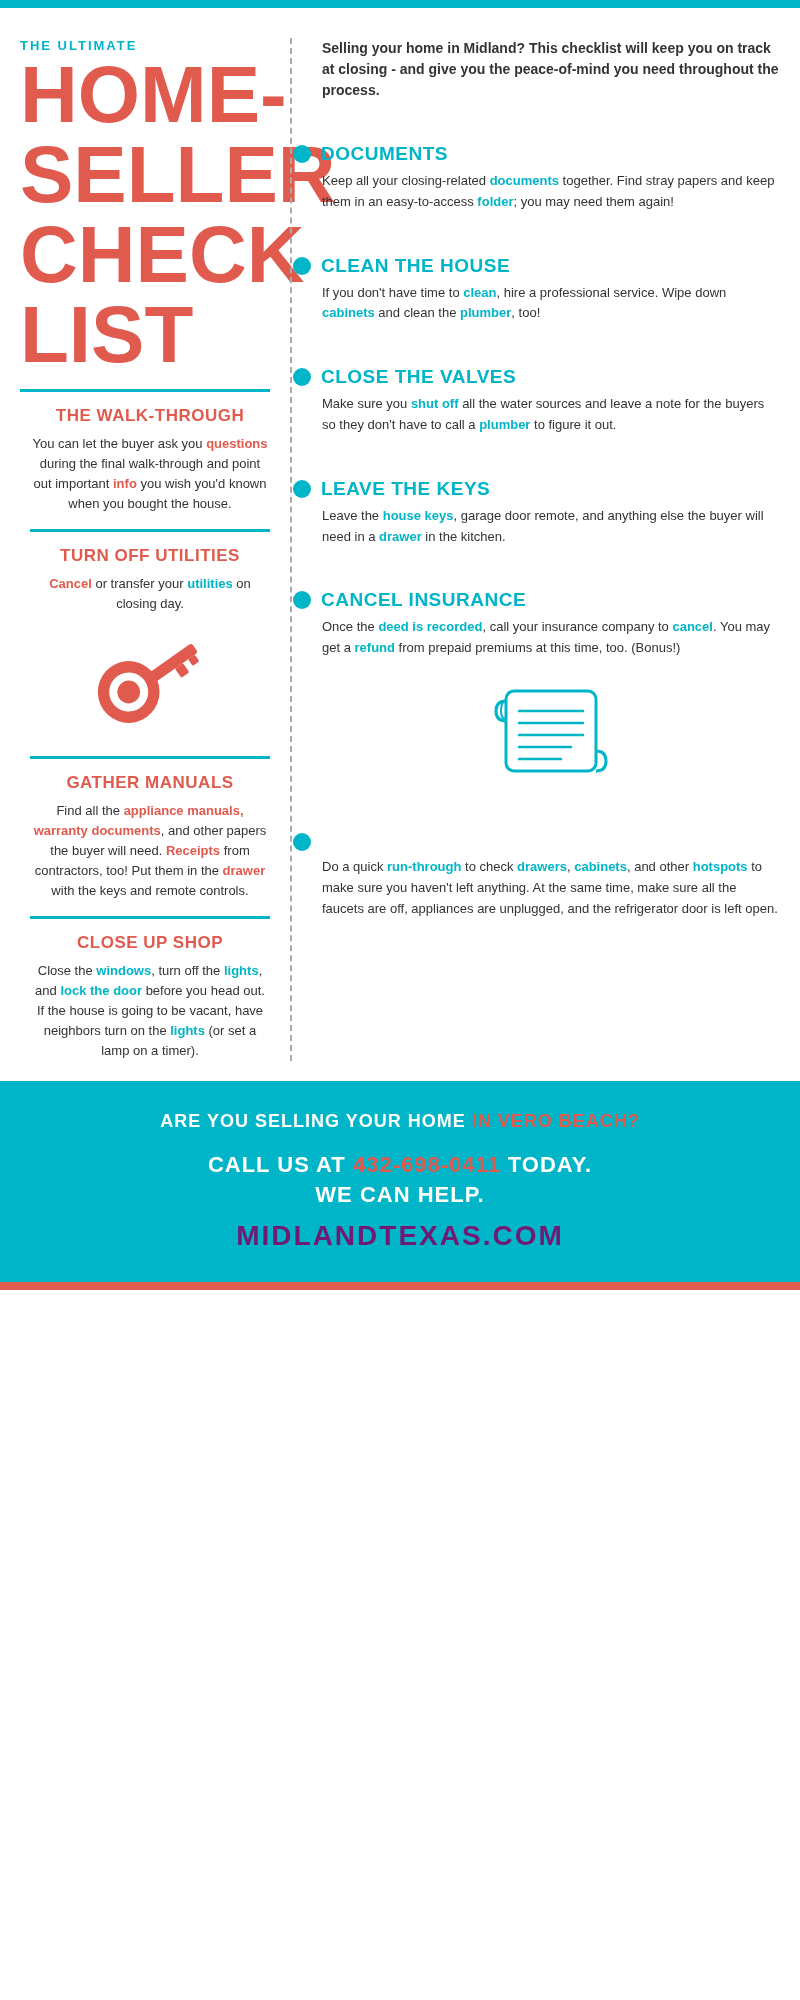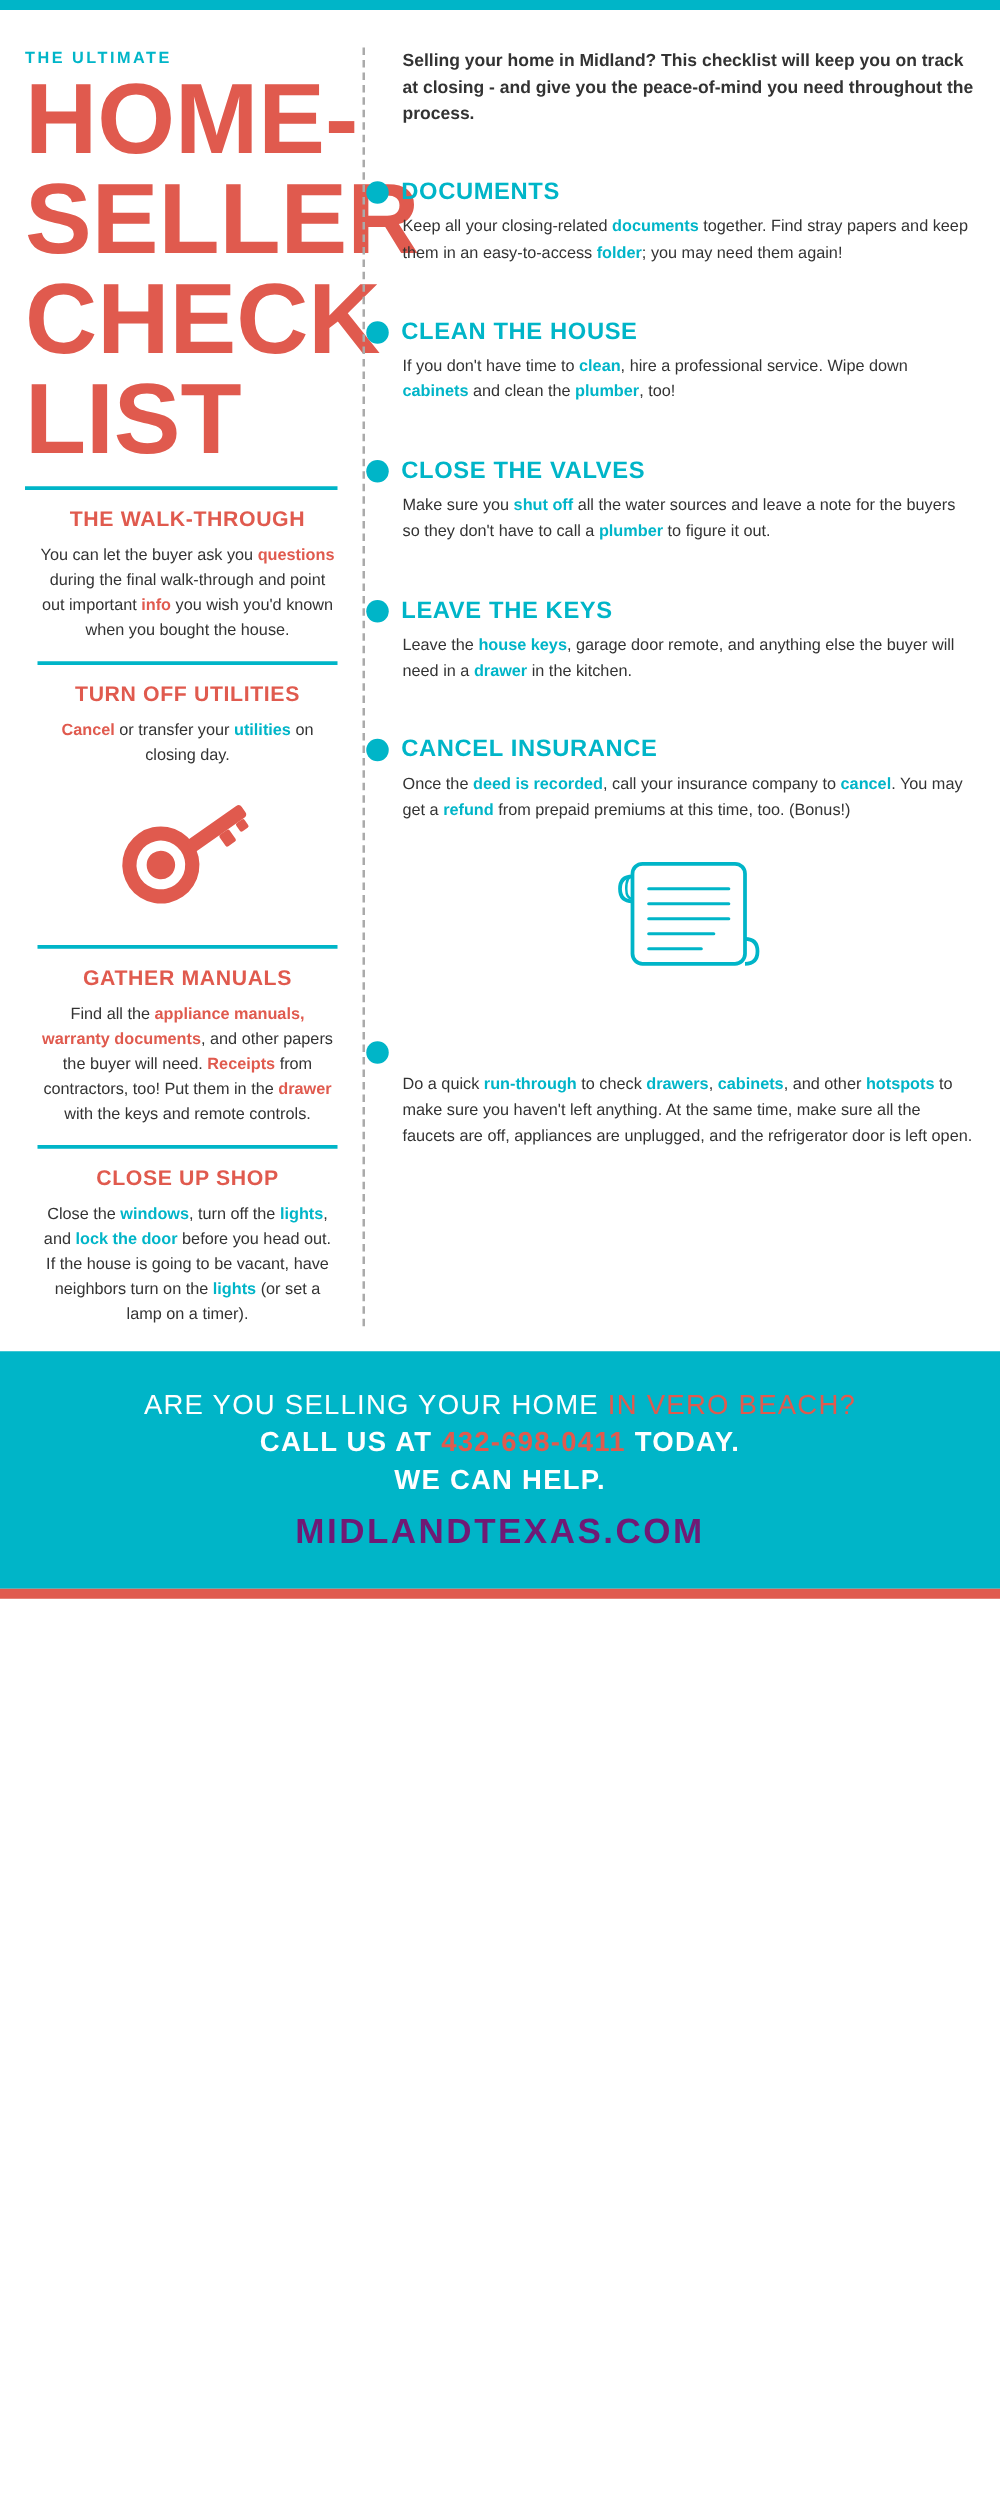--- a/index.html
+++ b/index.html
@@ -182,26 +182,26 @@
 
     
     .bottom-banner {
       background: #00b5c8;
       padding: 30px 20px;
       text-align: center;
       margin-top: 20px;
     }
 
     .bottom-banner-line1 {
-      font-size: 22px;
-      font-weight: 400;
+      font-size: 18px;
+      font-weight: 700;
       text-transform: uppercase;
       color: #fff;
       letter-spacing: 1px;
-      margin-bottom: 4px;
+      margin-bottom: 20px;
     }
 
     .bottom-banner-line1 .highlight-red {
       color: #e05a4e;
     }
 
     .bottom-banner-line2 {
       font-size: 22px;
       font-weight: 900;
       text-transform: uppercase;

